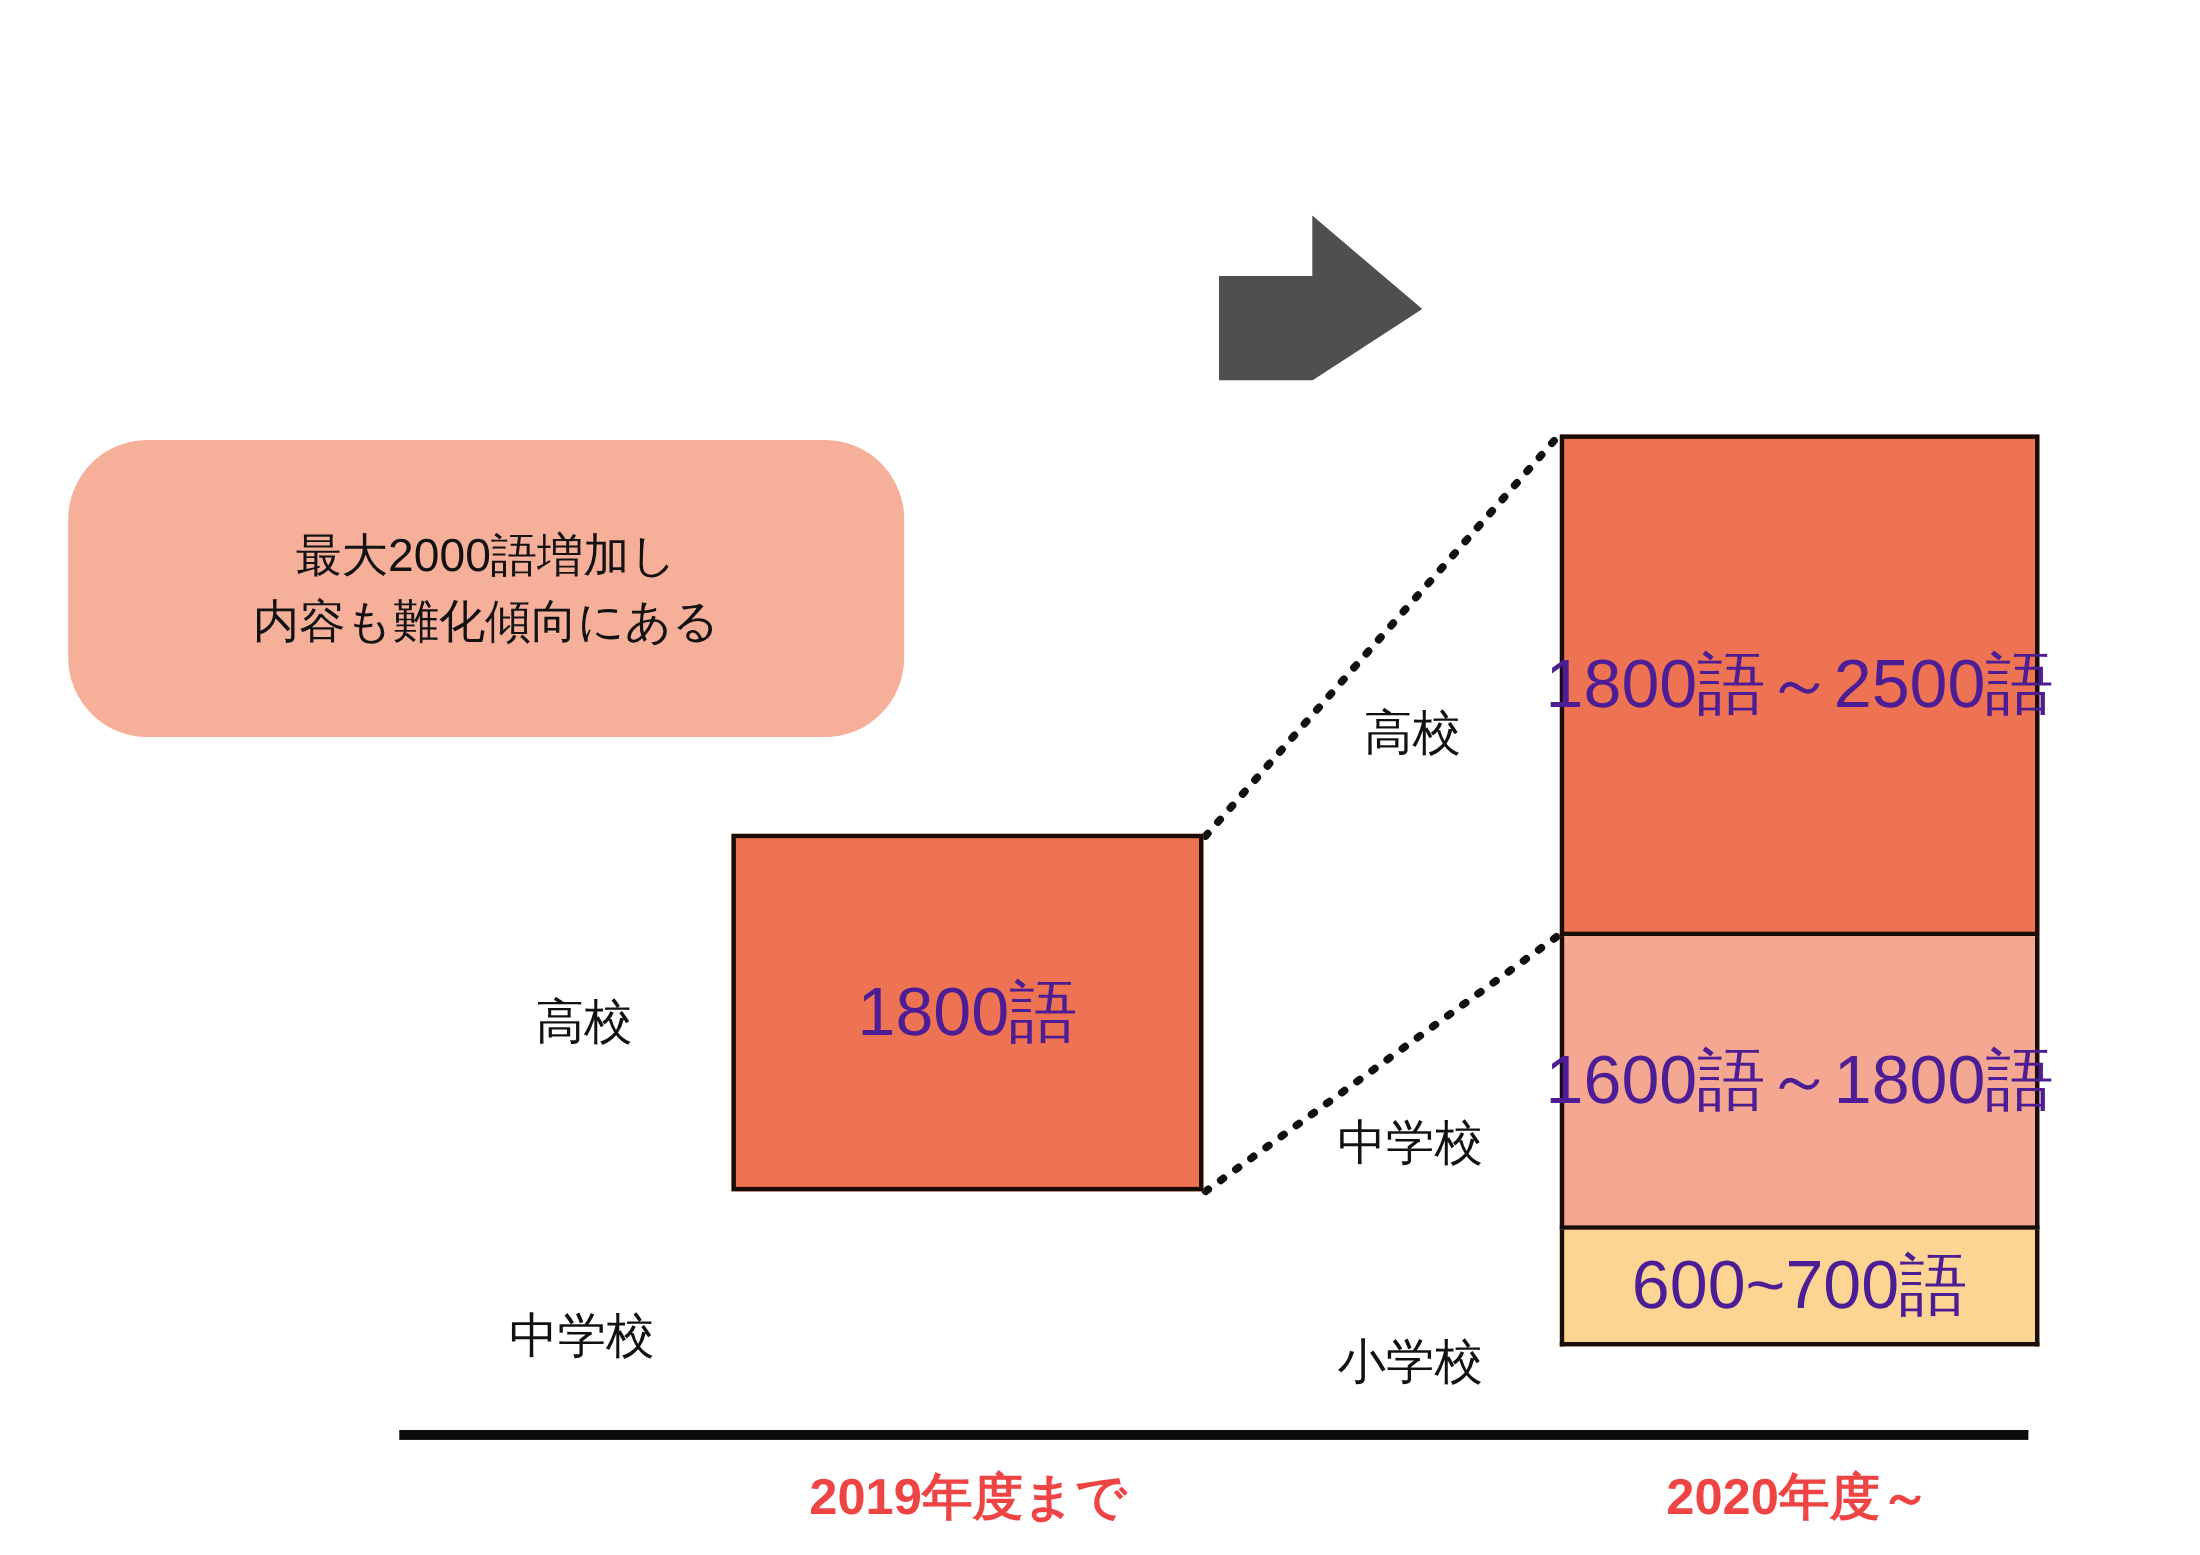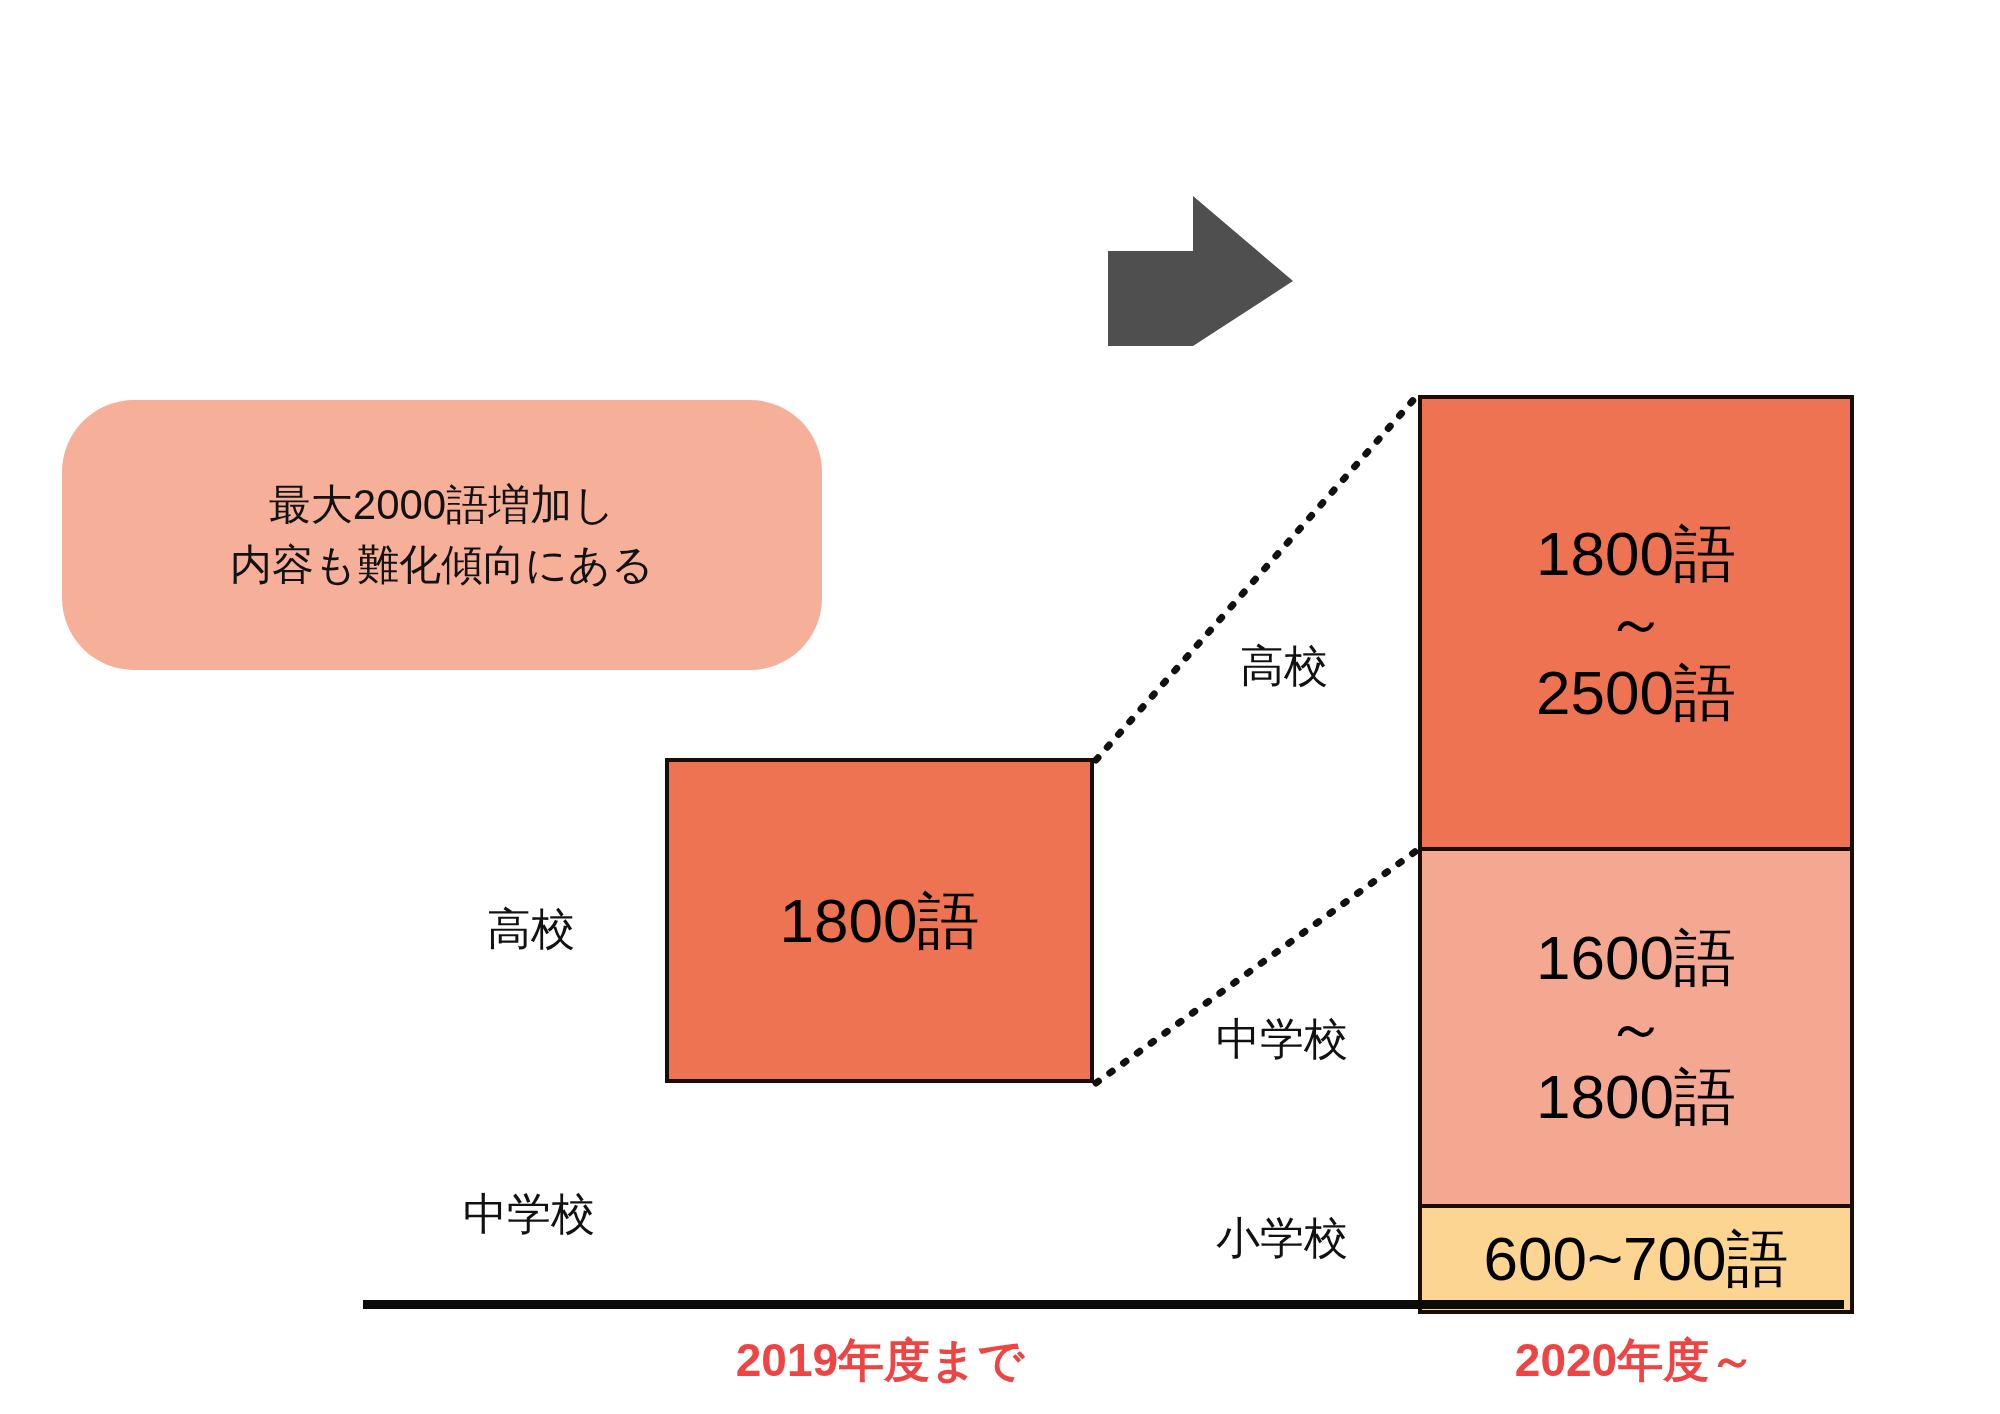--- a/index.html
+++ b/index.html
@@ -47,39 +47,39 @@
   #bar-right{position:absolute;left:1418px;top:395px;width:436px;height:905px;}
 
   .seg{
     box-sizing:border-box;
     border:4px solid #1a0d08;
     display:flex;align-items:center;justify-content:center;
     width:100%;
     position:relative;
   }
   .seg-inner{
-    display:flex;flex-direction:column;align-items:center;justify-content:center;
+    display:flex;flex-direction:row;align-items:center;justify-content:center;
     line-height:1.12;
     font-size:62px;
-    color:#000000;
+    color:#4c1d95;
     white-space:nowrap;
   }
   .seg-inner .ln{display:block;}
 
   .c-high{background:#EE7352;}
   .c-mid{background:#F4A791;}
   .c-elem{background:#FCD592;}
 
   
   #lb-high{height:325px;}
   #lb-mid{height:217px;border-top:none;}
 
   
   #rb-high{height:456px;}
-  #rb-mid{height:357px;border-top:none;}
+  #rb-mid{height:267px;border-top:none;}
   #rb-elem{height:106px;border-top:none;}
   #rb-elem .seg-inner{font-size:62px;}
 
   
   .side-label{
     position:absolute;
     font-size:44px;
     font-weight:400;
     color:#111;
     white-space:nowrap;

